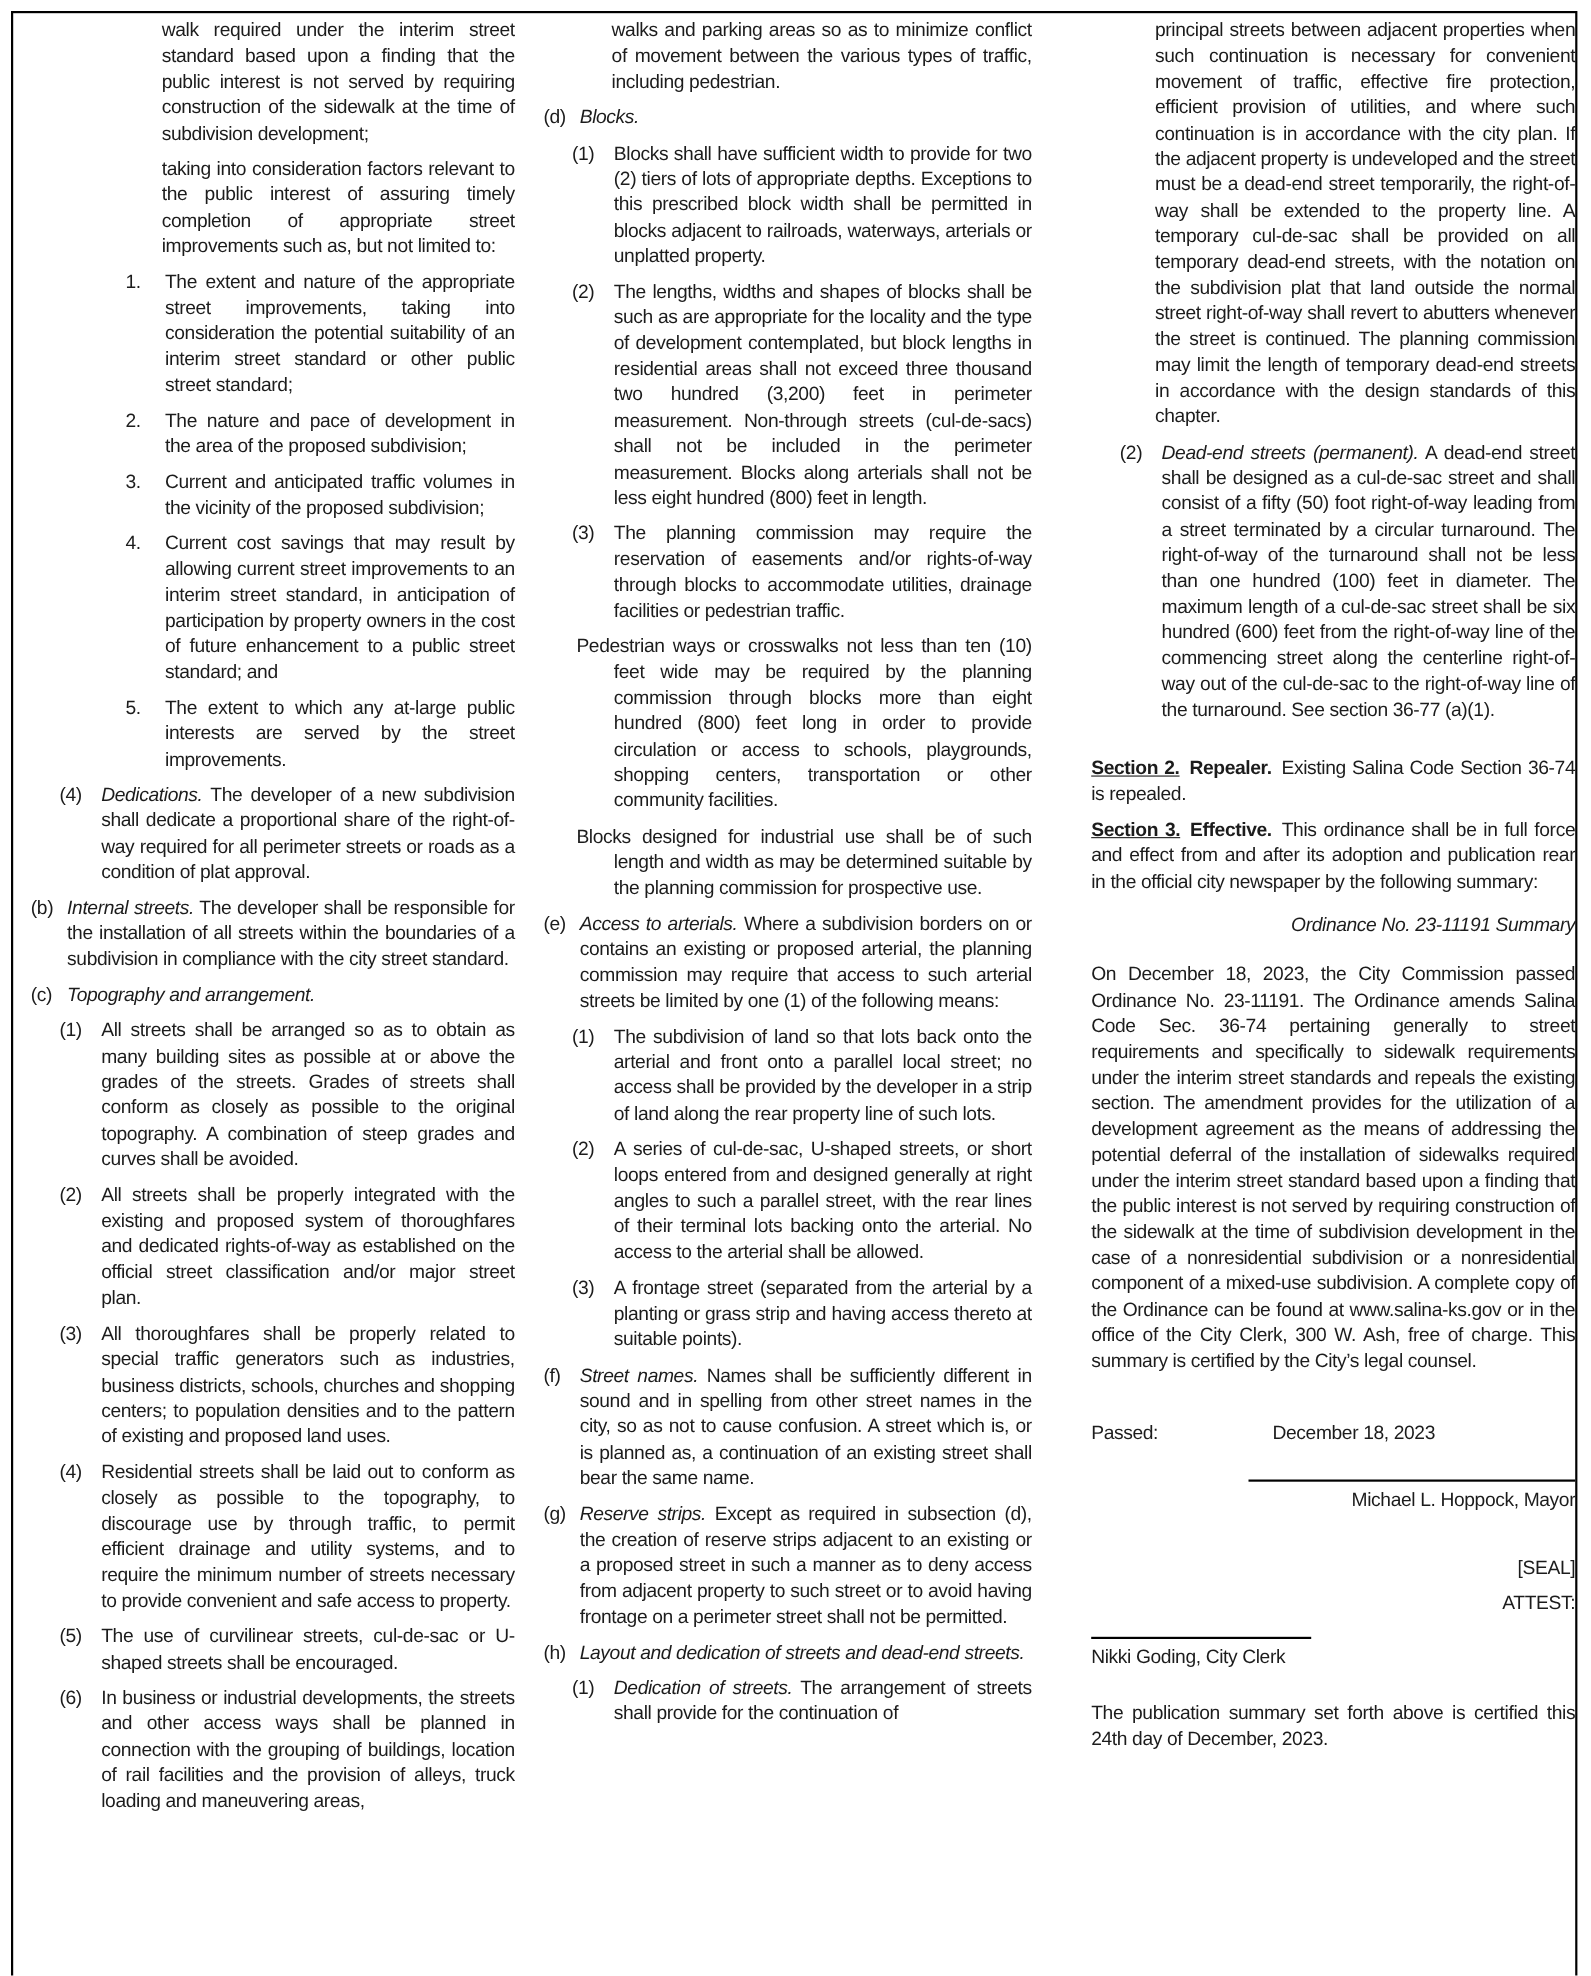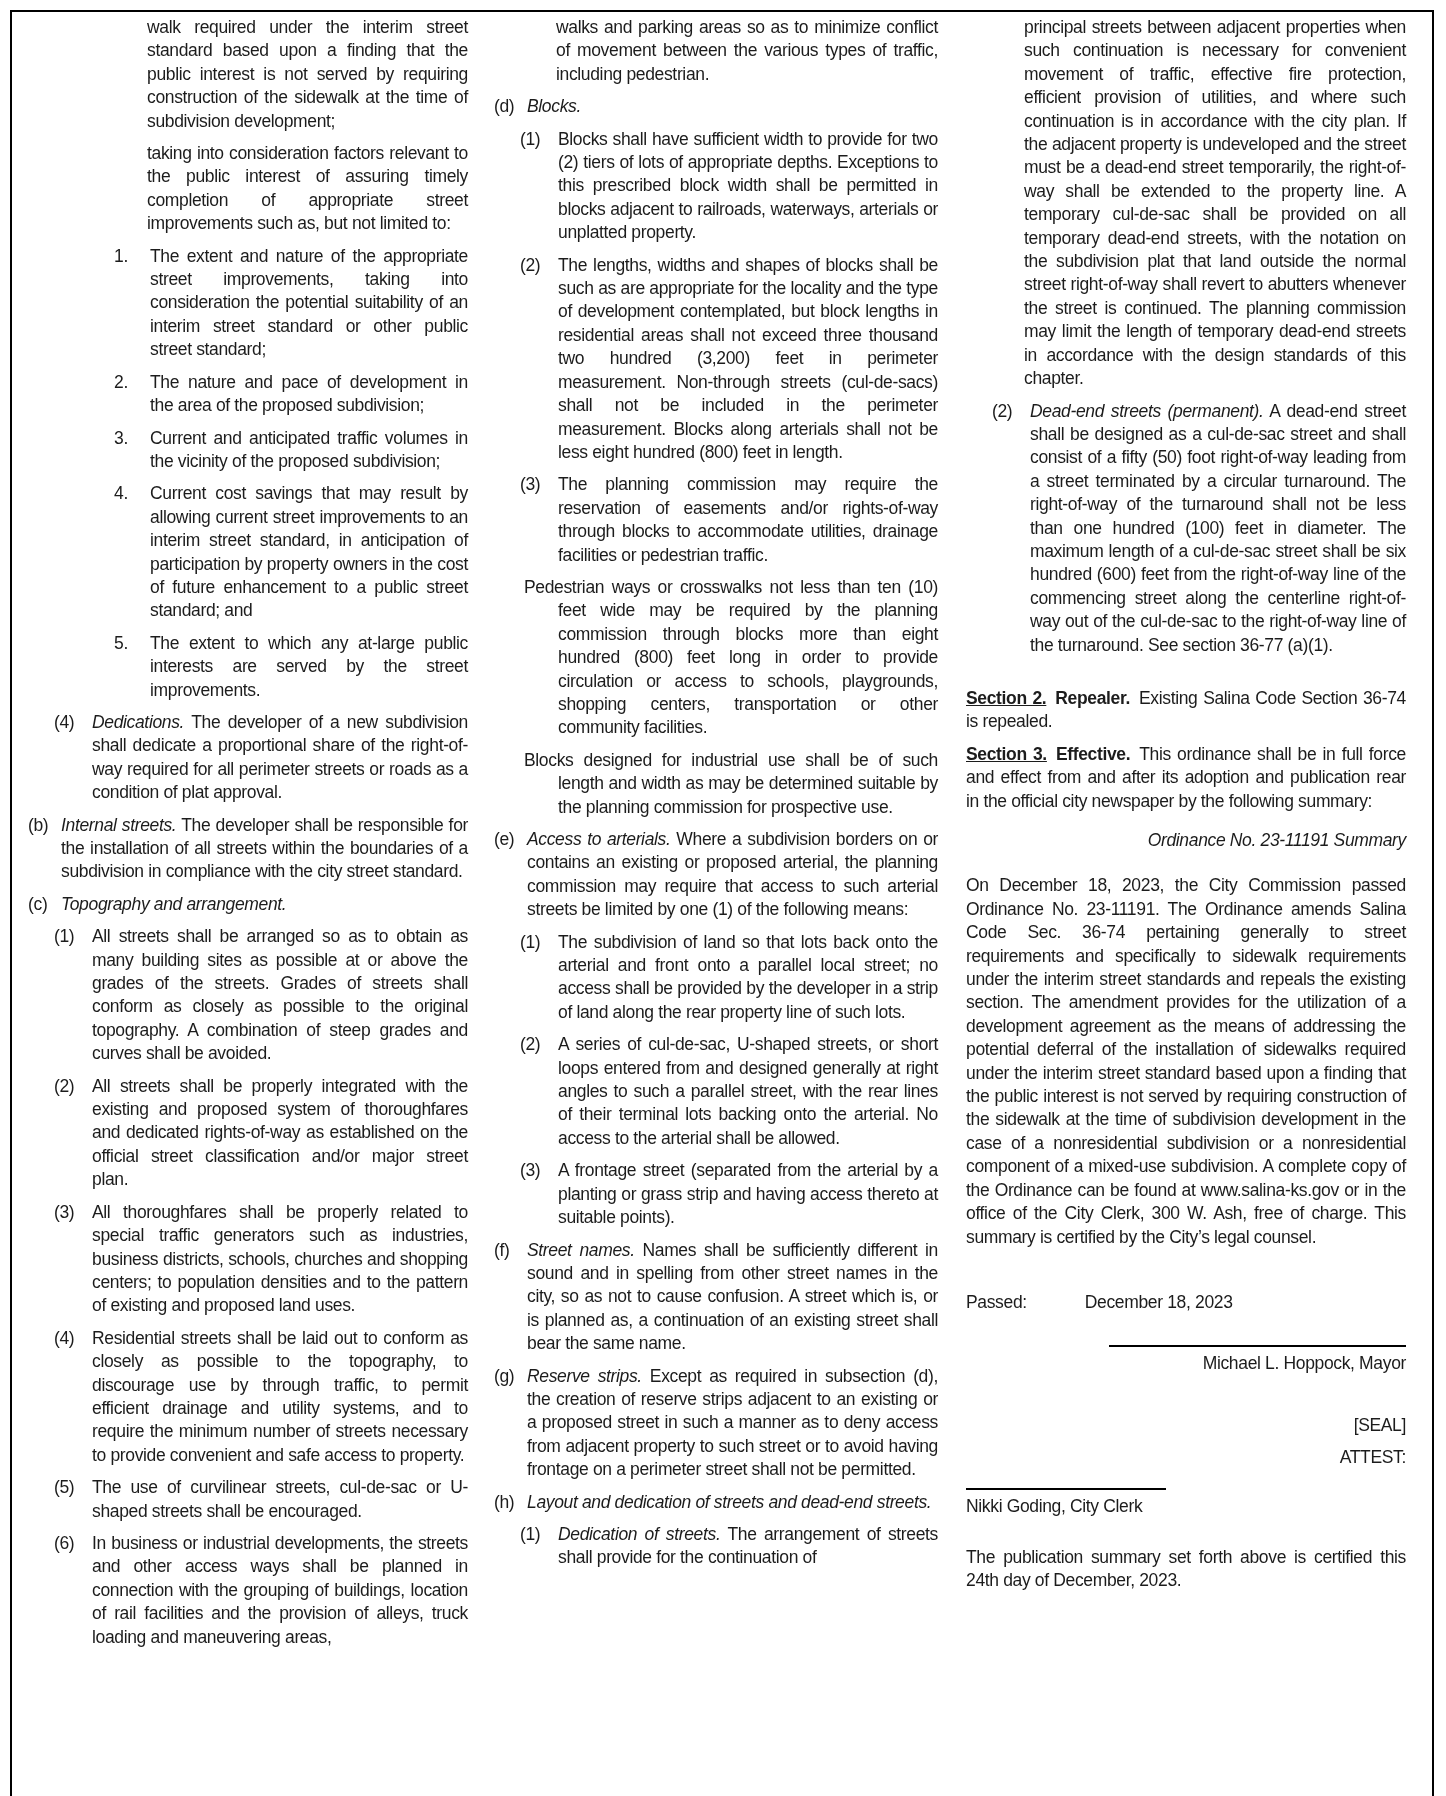--- a/index.html
+++ b/index.html
@@ -19,39 +19,39 @@
     box-sizing:border-box;
     pointer-events:none;
   }
   .col{
     position:absolute;top:16px;
     font-size:17.5px;line-height:23.4px;
     letter-spacing:-0.35px;
   }
   .c1{left:28px;width:440px;}
   .c2{left:494px;width:444px;}
-  .c3{left:966px;width:440px;}
+  .c3{left:992px;width:440px;}
   .blk{margin-bottom:9px;}
   .para,.item,.sect{text-align:justify;}
   .p-deep{margin-left:119px;}
   .p-l1{margin-left:62px;}
   .p-l1b{margin-left:58px;}
   .item{position:relative;}
   .item .mk{position:absolute;font-style:normal;}
   .lv0{padding-left:33px;} .lv0 > .mk{left:0;}
   .lv1{padding-left:64px;} .lv1 > .mk{left:26px;}
   .lv2{padding-left:122px;} .lv2 > .mk{left:86px;}
   .hang{padding-left:64px;text-indent:-34px;text-align:justify;}
   .lead{font-style:italic;}
   .sect .s-l{font-weight:700;text-decoration:underline;margin-right:9px;}
   .sect .s-s{font-weight:700;margin-right:9px;}
   .center{text-align:right;margin-top:16px;margin-bottom:22px;font-style:italic;}
   .plain{text-align:right;}
   .passed{display:flex;margin-top:42px;}
-  .passed .pv{margin-left:58px;}
+  .passed .pv{margin-left:104px;}
   .sigline{border-top:2px solid #000;height:0;}
   .sigcap{margin-top:5px;}
   .sig-right .sigline{width:297px;margin-left:auto;}
   .sig-right .sigcap{text-align:right;}
   .w-clerk{width:200px;}
   .w-atty{width:267px;}
   .mt-sect{margin-top:30px;}
   .mt-sig{margin-top:31px;}
   .mt-seal{margin-top:38px;}
   .mt-attest{margin-top:2px;}

